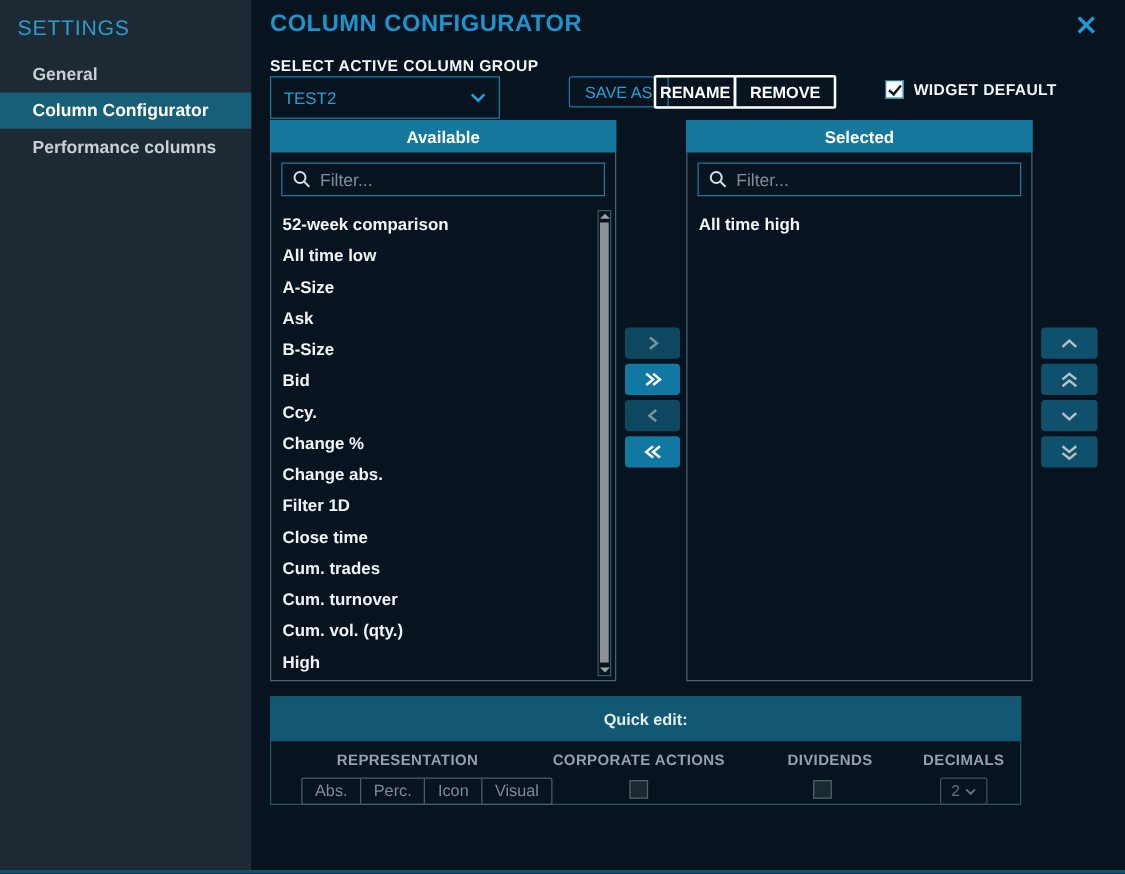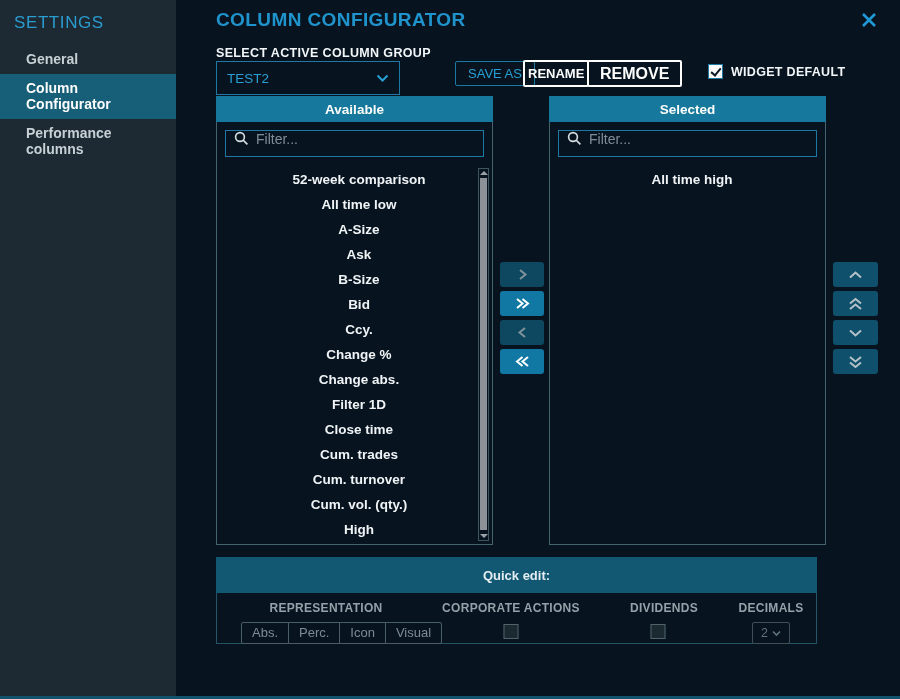--- a/index.html
+++ b/index.html
@@ -4,59 +4,59 @@
 <style>
   * { margin:0; padding:0; box-sizing:border-box; }
   html,body { width:900px; height:699px; }
   body {
     position:relative; overflow:hidden;
     background:#07141f;
     font-family:"Liberation Sans", sans-serif;
     -webkit-font-smoothing:antialiased;
   }
   
-  .sidebar { position:absolute; left:0; top:0; width:176px; height:696px; background:#1d2a33; }
+  .sidebar { position:absolute; left:0; top:0; width:201px; height:696px; background:#1d2a33; }
   .sidebar-title { padding:13px 14px 12px; font-size:17px; letter-spacing:.6px; color:#2b9ccf; font-weight:400; }
   .side-list { list-style:none; }
   .side-item { padding:6px 26px 7px; font-size:14px; font-weight:600; color:#c7d0d5; cursor:pointer; }
   .side-item.active { background:#175e78; color:#ffffff; font-weight:700; }
   .bottom-strip { position:absolute; left:0; top:696px; width:900px; height:3px; background:#11536d; }
 
   
   .main { position:absolute; left:201px; top:0; width:699px; height:696px; }
   .page-title { position:absolute; left:15px; top:9px; font-size:19px; letter-spacing:.4px; color:#1f93cc; font-weight:600; }
   .close-btn { position:absolute; right:22px; top:12px; width:18px; height:18px; background:none; border:none; color:#1f9ad6; cursor:pointer; }
 
   .select-label { position:absolute; left:15px; top:46px; font-size:12.5px; font-weight:700; letter-spacing:.35px; color:#f2f6f8; }
   .group-select { position:absolute; left:15px; top:61px; width:184px; height:26px; border:1px solid #1b79a4; background:transparent;
     display:flex; align-items:center; justify-content:space-between; padding:16px 10px; color:#25a0d4; font-size:13.5px; cursor:pointer; }
 
   .btn { background:transparent; cursor:pointer; font-family:inherit; border-radius:2px; }
   .btn-save-as { position:absolute; left:254px; top:61px; height:25px; padding:0 12px; border:1px solid #1b79a4; color:#25a0d4; font-size:13px; }
   .btn-rename  { position:absolute; left:322px; top:60px; height:27px; padding:0 3px; border:2px solid #ffffff; color:#ffffff; font-weight:700; font-size:13px; }
-  .btn-remove  { position:absolute; left:386px; top:60px; height:27px; padding:0 11px; border:2px solid #ffffff; color:#ffffff; font-weight:700; font-size:16px; }
+  .btn-remove  { position:absolute; left:386px; top:60px; height:27px; padding:0 11px; border:2px solid #ffffff; color:#ffffff; font-weight:700; font-size:13px; }
 
   .widget-default { position:absolute; left:507px; top:64px; display:flex; align-items:center; gap:8px; cursor:pointer; }
   .checkbox { width:15px; height:15px; border:1px solid #51626a; background:#1b2931; }
   .checkbox.checked { background:#ffffff; border-color:#1b79a4; }
   .checkbox.checked::after { content:""; display:block; width:4px; height:8px; margin:1px auto 0;
     border-right:2px solid #0b1c28; border-bottom:2px solid #0b1c28; transform:rotate(40deg); }
   .wd-label { font-size:12.5px; font-weight:700; letter-spacing:.3px; color:#f2f6f8; }
 
   
   .panel { position:absolute; top:96px; width:277px; height:449px; border:1px solid #45626f; display:flex; flex-direction:column; }
   .panel-available { left:15px; }
   .panel-selected  { left:348px; }
   .panel-header { height:26px; margin:-1px -1px 0; background:#16789c; color:#ffffff; font-weight:700; font-size:13.5px;
     display:flex; align-items:center; justify-content:center; flex:none; }
-  .filter-box { margin:8px 8px 7px; height:27px; border:1px solid #1b79a4; display:flex; align-items:flex-start; gap:7px; padding:0 8px; flex:none; }
+  .filter-box { margin:8px 8px 7px; height:27px; border:1px solid #1b79a4; display:flex; align-items:center; gap:7px; padding:0 8px; flex:none; }
   .filter-box svg { flex:none; color:#d7dee2; }
   .filter-input { flex:1; background:transparent; border:none; outline:none; color:#e8eef1; font-size:14px; font-family:inherit; min-width:0; }
   .filter-input::placeholder { color:#7f8f99; }
-  .col-list { list-style:none; flex:1; overflow:hidden; padding-top:3px; position:relative;text-align:center; }
+  .col-list { list-style:none; flex:1; overflow:hidden; padding-top:3px; position:relative; }
   .col-item { height:25px; line-height:25px; padding-left:9px; font-size:13.5px; font-weight:700; color:#f0f4f6; cursor:pointer; white-space:nowrap; }
 
   
   .sb-track { position:absolute; right:3px; top:71px; bottom:3px; width:11px; border:1px solid #3f565f; }
   .sb-thumb { position:absolute; left:1px; right:1px; top:9px; bottom:10px; background:#8c9297; }
   .sb-up, .sb-down { position:absolute; left:50%; transform:translateX(-50%); width:0; height:0;
     border-left:4px solid transparent; border-right:4px solid transparent; }
   .sb-up   { top:2px; border-bottom:4px solid #9aa2a7; }
   .sb-down { bottom:2px; border-top:4px solid #9aa2a7; }
 

